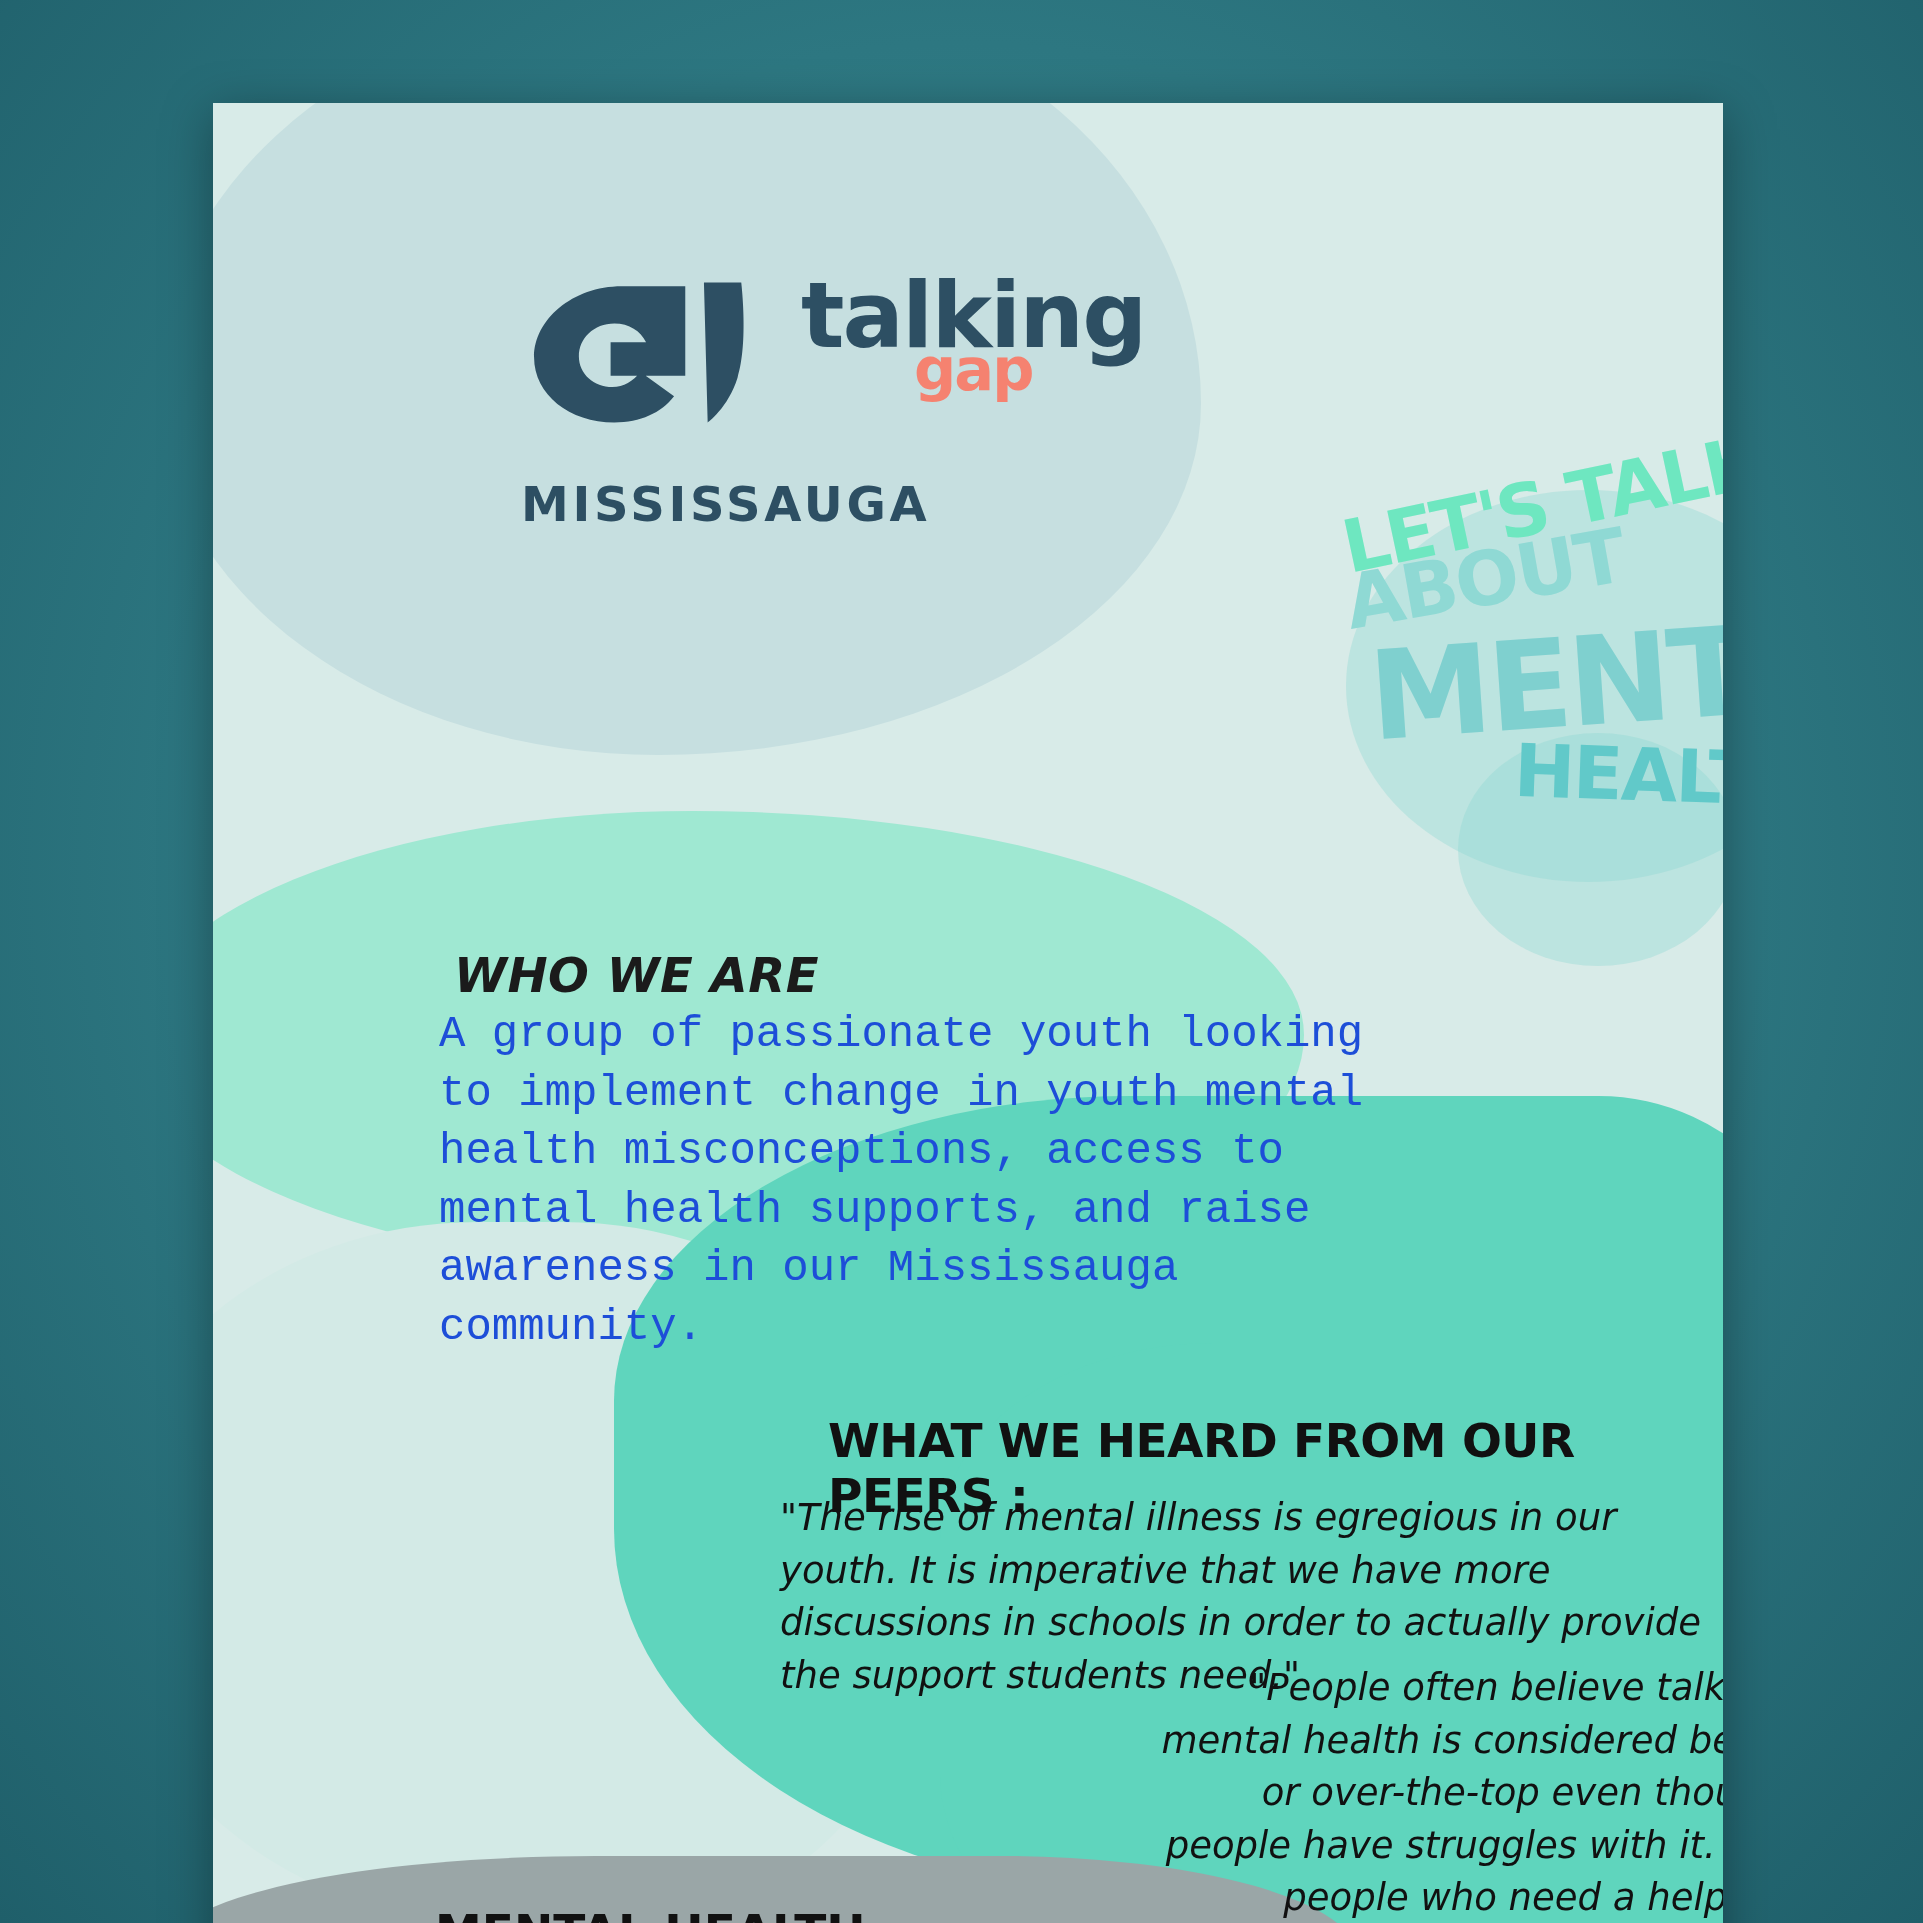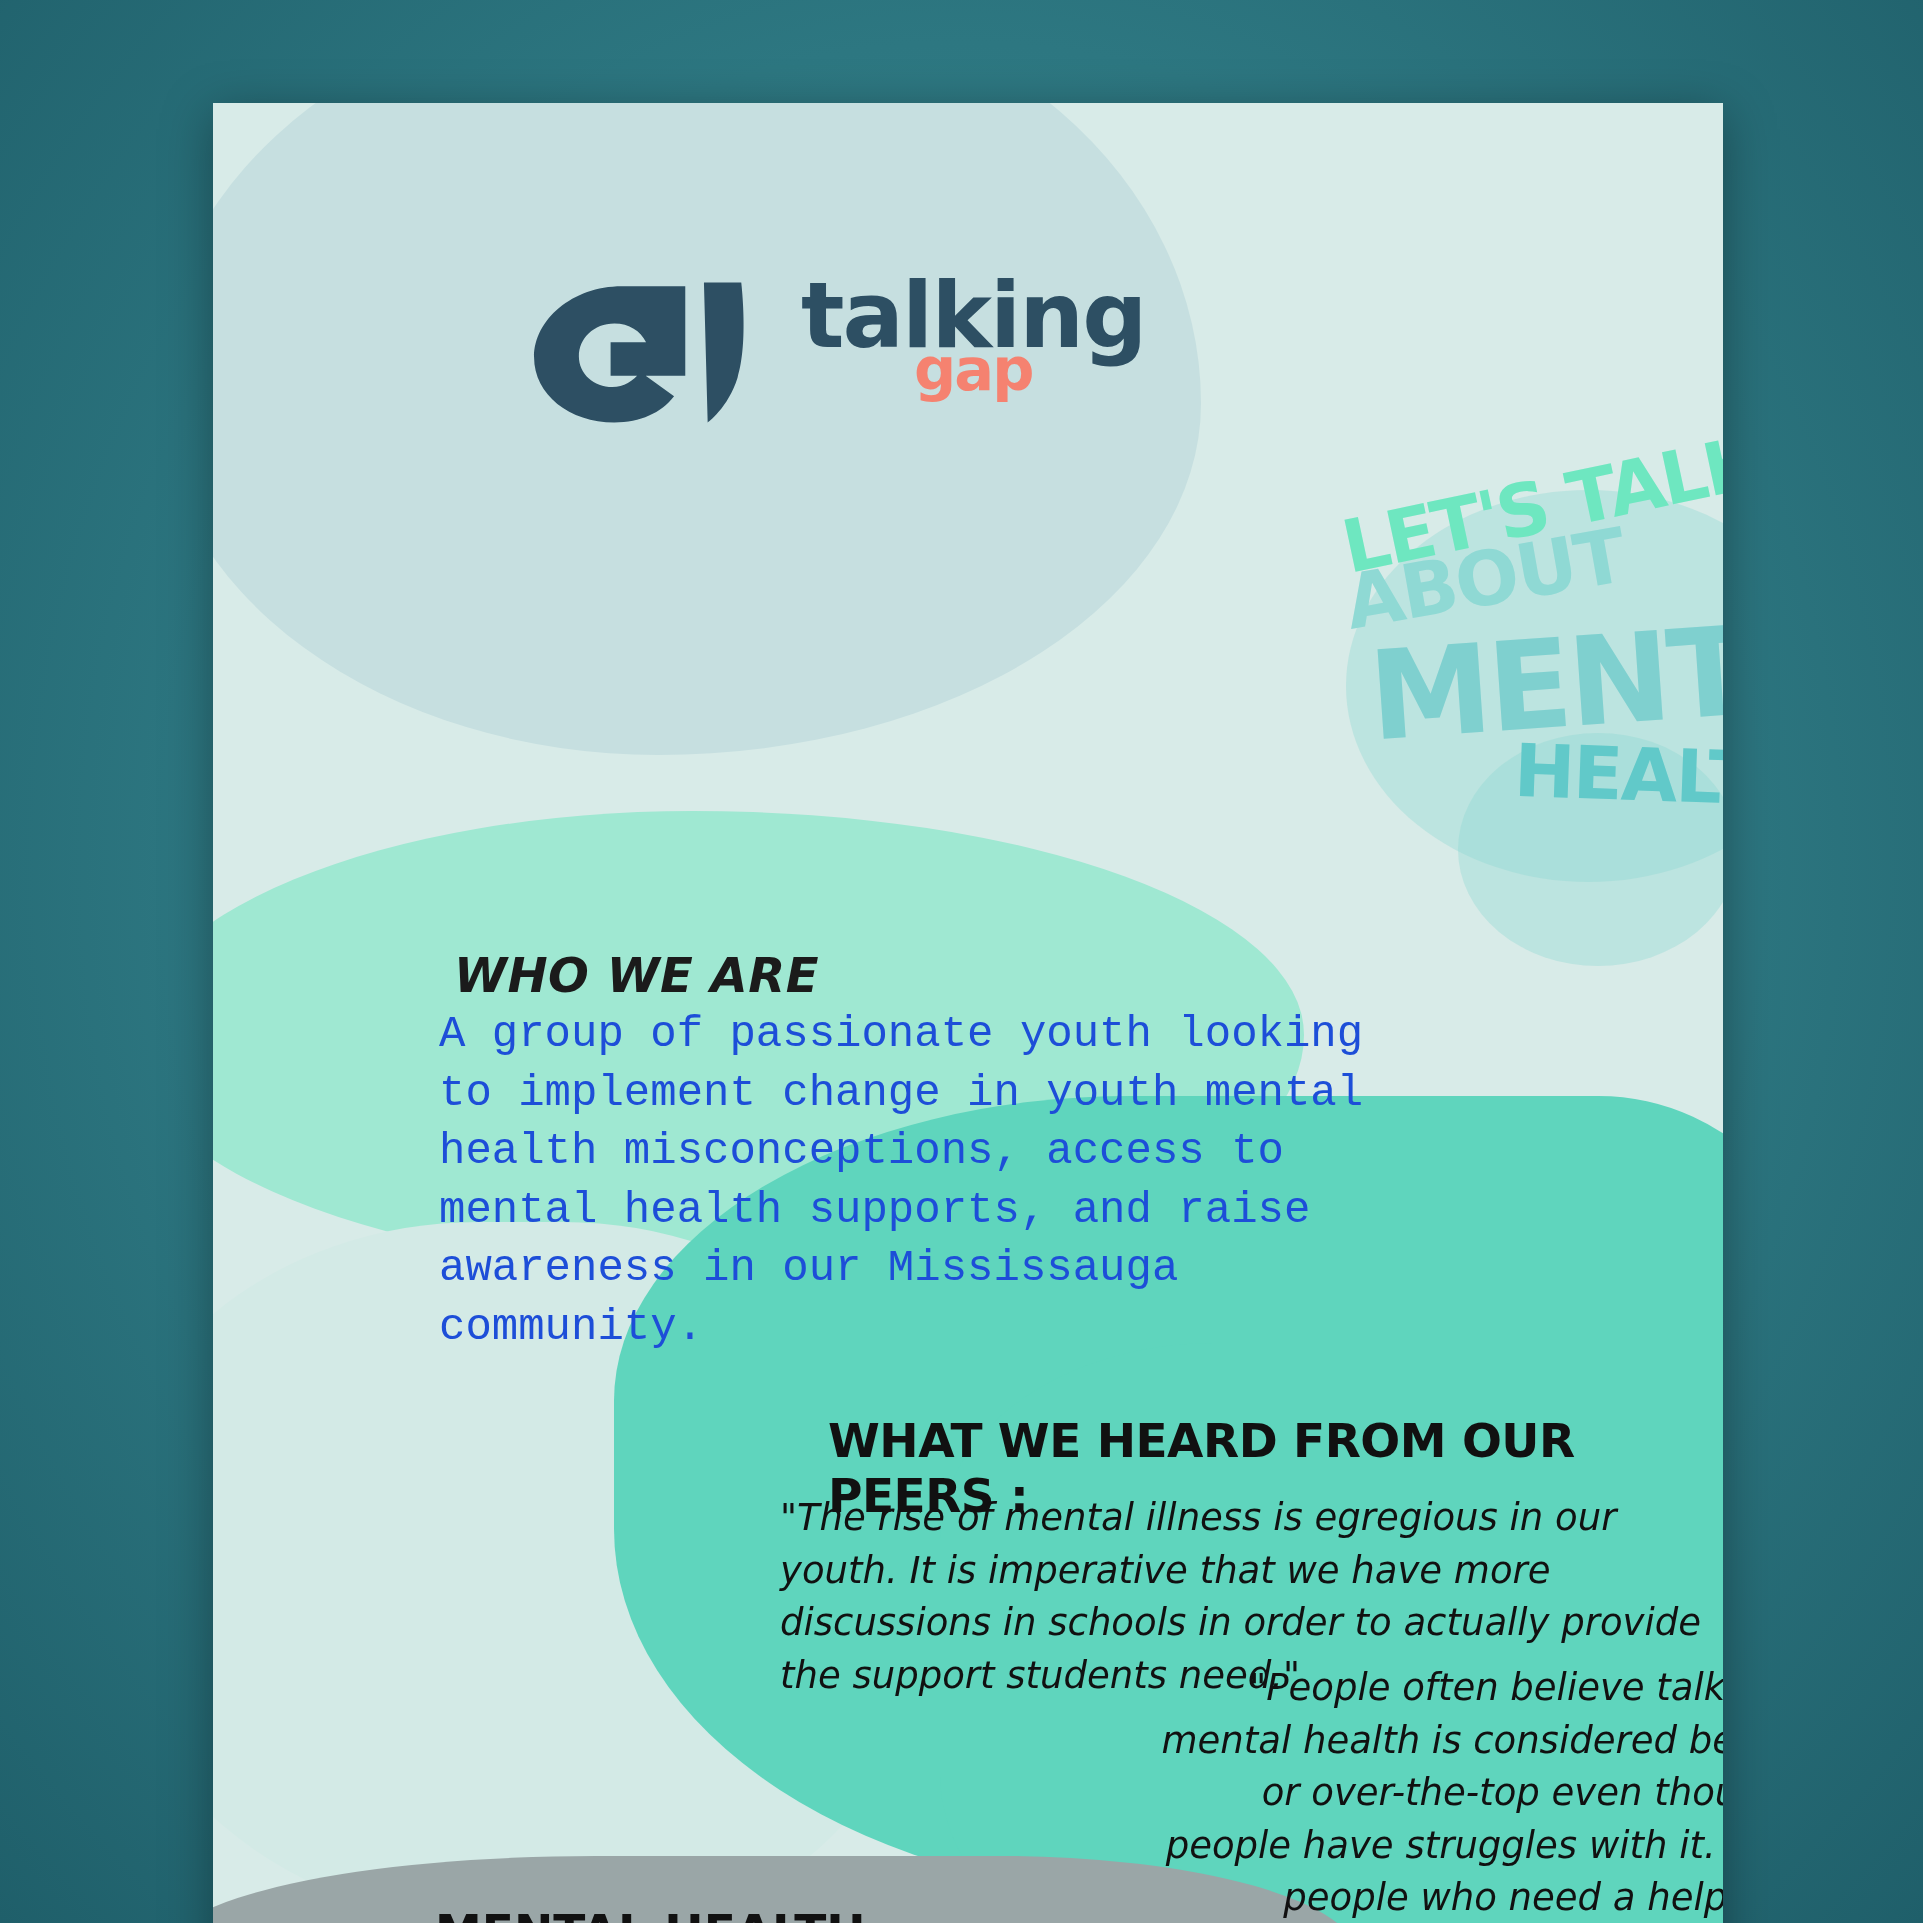--- a/index.html
+++ b/index.html
@@ -264,20 +264,21 @@
         <path d="M108 12 C55 12 14 48 14 88 C14 128 52 158 100 158 C128 158 150 148 164 130 L128 104 C120 114 110 120 98 120 C78 120 62 106 62 87 C62 68 78 52 100 52 C116 52 128 60 134 72 L96 72 L96 108 L176 108 L176 12 Z" fill="#2d4f63"></path>
         <path d="M196 8 L236 8 C236 8 244 72 232 110 C222 142 200 158 200 158 Z" fill="#2d4f63"></path>
       </svg>
     </div>
     <div class="logo-text">
       <div class="logo-agenda">talking</div>
       <div class="logo-gap">gap</div>
     </div>
   </div>
 
+  <div class="city-label">MISSISSAUGA</div>
 
   <div class="brain-art">
     <div class="brain-lobe" style="left:28px;top:37px;width:485px;height:392px;"></div>
     <div class="brain-lobe" style="left:140px;top:280px;width:280px;height:233px;"></div>
     <div class="brain-word bw1">LET'S TALK</div>
     <div class="brain-word bw2">ABOUT</div>
     <div class="brain-word bw3">MENTAL</div>
     <div class="brain-word bw4">HEALTH</div>
   </div>
 

